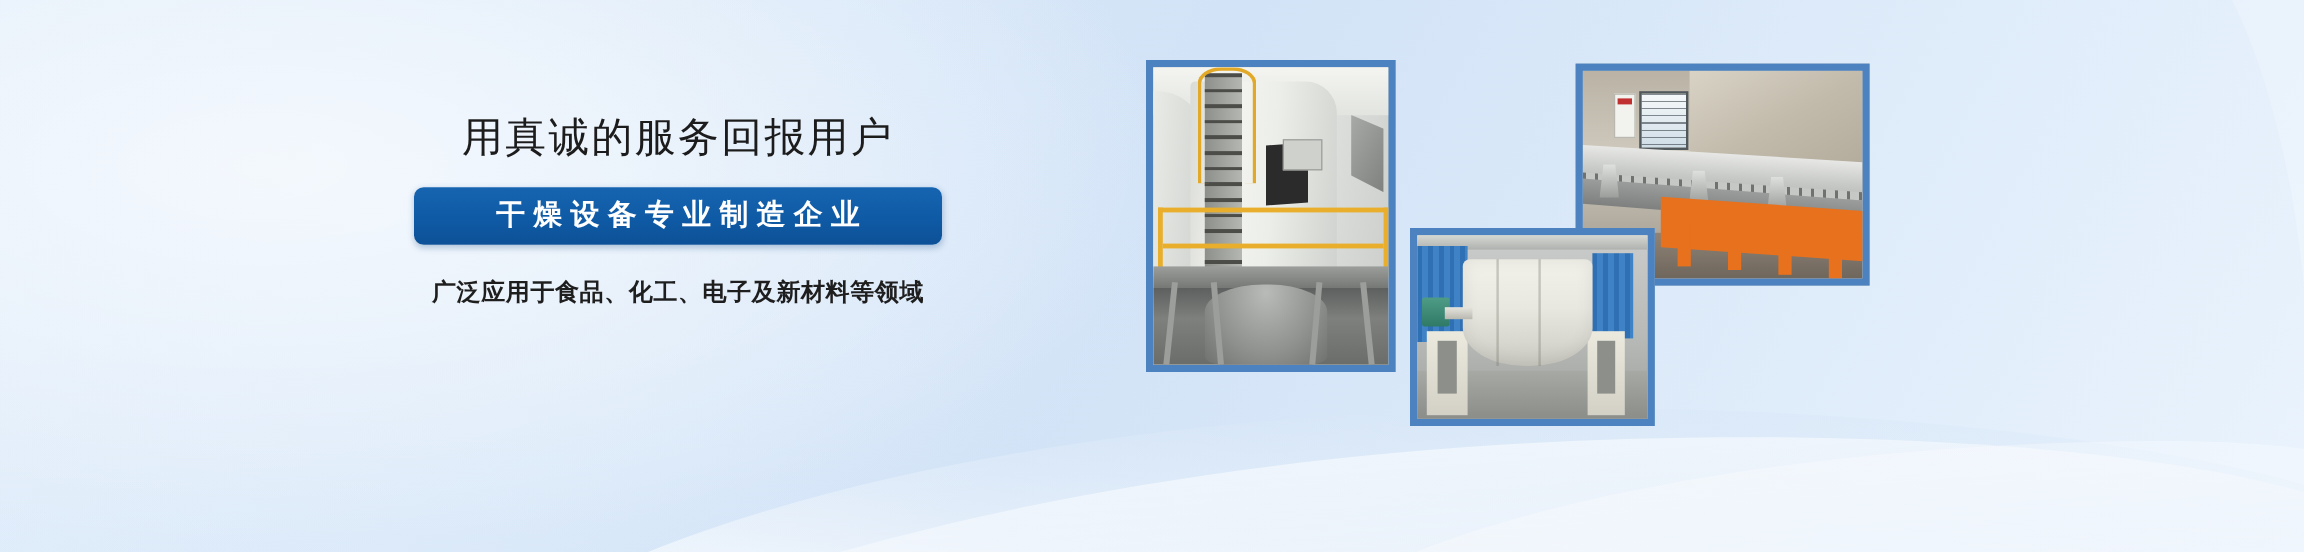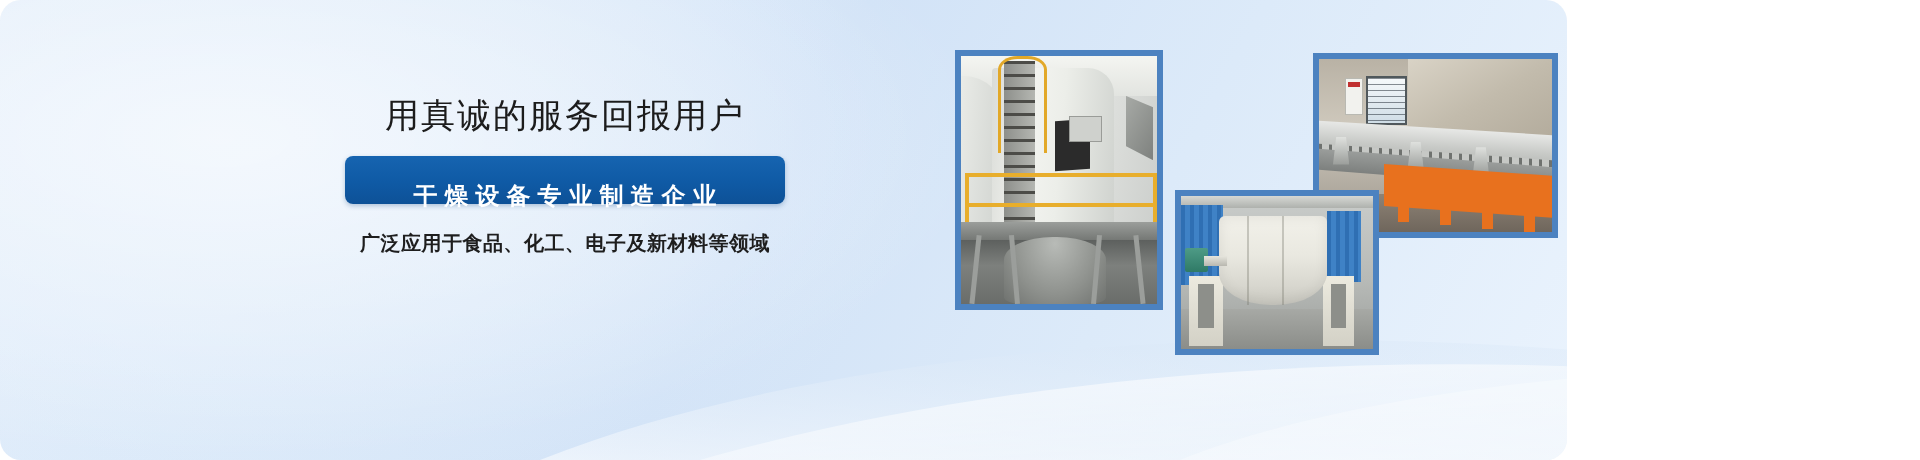--- a/index.html
+++ b/index.html
@@ -2,28 +2,27 @@
 <html><head>
 <meta charset="utf-8">
 <style>
   html, body {
     margin: 0;
     padding: 0;
     background: #ffffff;
   }
   .banner {
     position: relative;
-    width: 1567px;
+    width: 1920px;
     height: 460px;
     overflow: hidden;
     font-family: "Liberation Sans", "DejaVu Sans", sans-serif;
     background:
       radial-gradient(ellipse 1100px 620px at 16% 34%, #e6f0fb 0%, rgba(230,240,251,0) 62%),
       linear-gradient(118deg, #e3eefb 0%, #dae9f9 22%, #d2e3f7 48%, #dceaf9 70%, #eaf3fd 100%);
-    border-radius: 21px;
   }
 
   
   .swoosh-layer {
     position: absolute;
     inset: 0;
     pointer-events: none;
   }
 
   
@@ -45,21 +44,21 @@
   }
   .tagline-pill {
     display: block;
     width: 440px;
     height: 48px;
     margin: 0 auto;
     border-radius: 8px;
     background: linear-gradient(180deg, #1664b0 0%, #0f5aa5 55%, #0d5197 100%);
     box-shadow: 0 2px 5px rgba(16,70,130,0.28);
     border: none;
-    padding: 16px;
+    padding: 0;
     cursor: pointer;
   }
   .tagline-text {
     display: block;
     line-height: 48px;
     text-align: center;
     color: #ffffff;
     font-size: 24px;
     font-weight: 700;
     letter-spacing: 7px;

